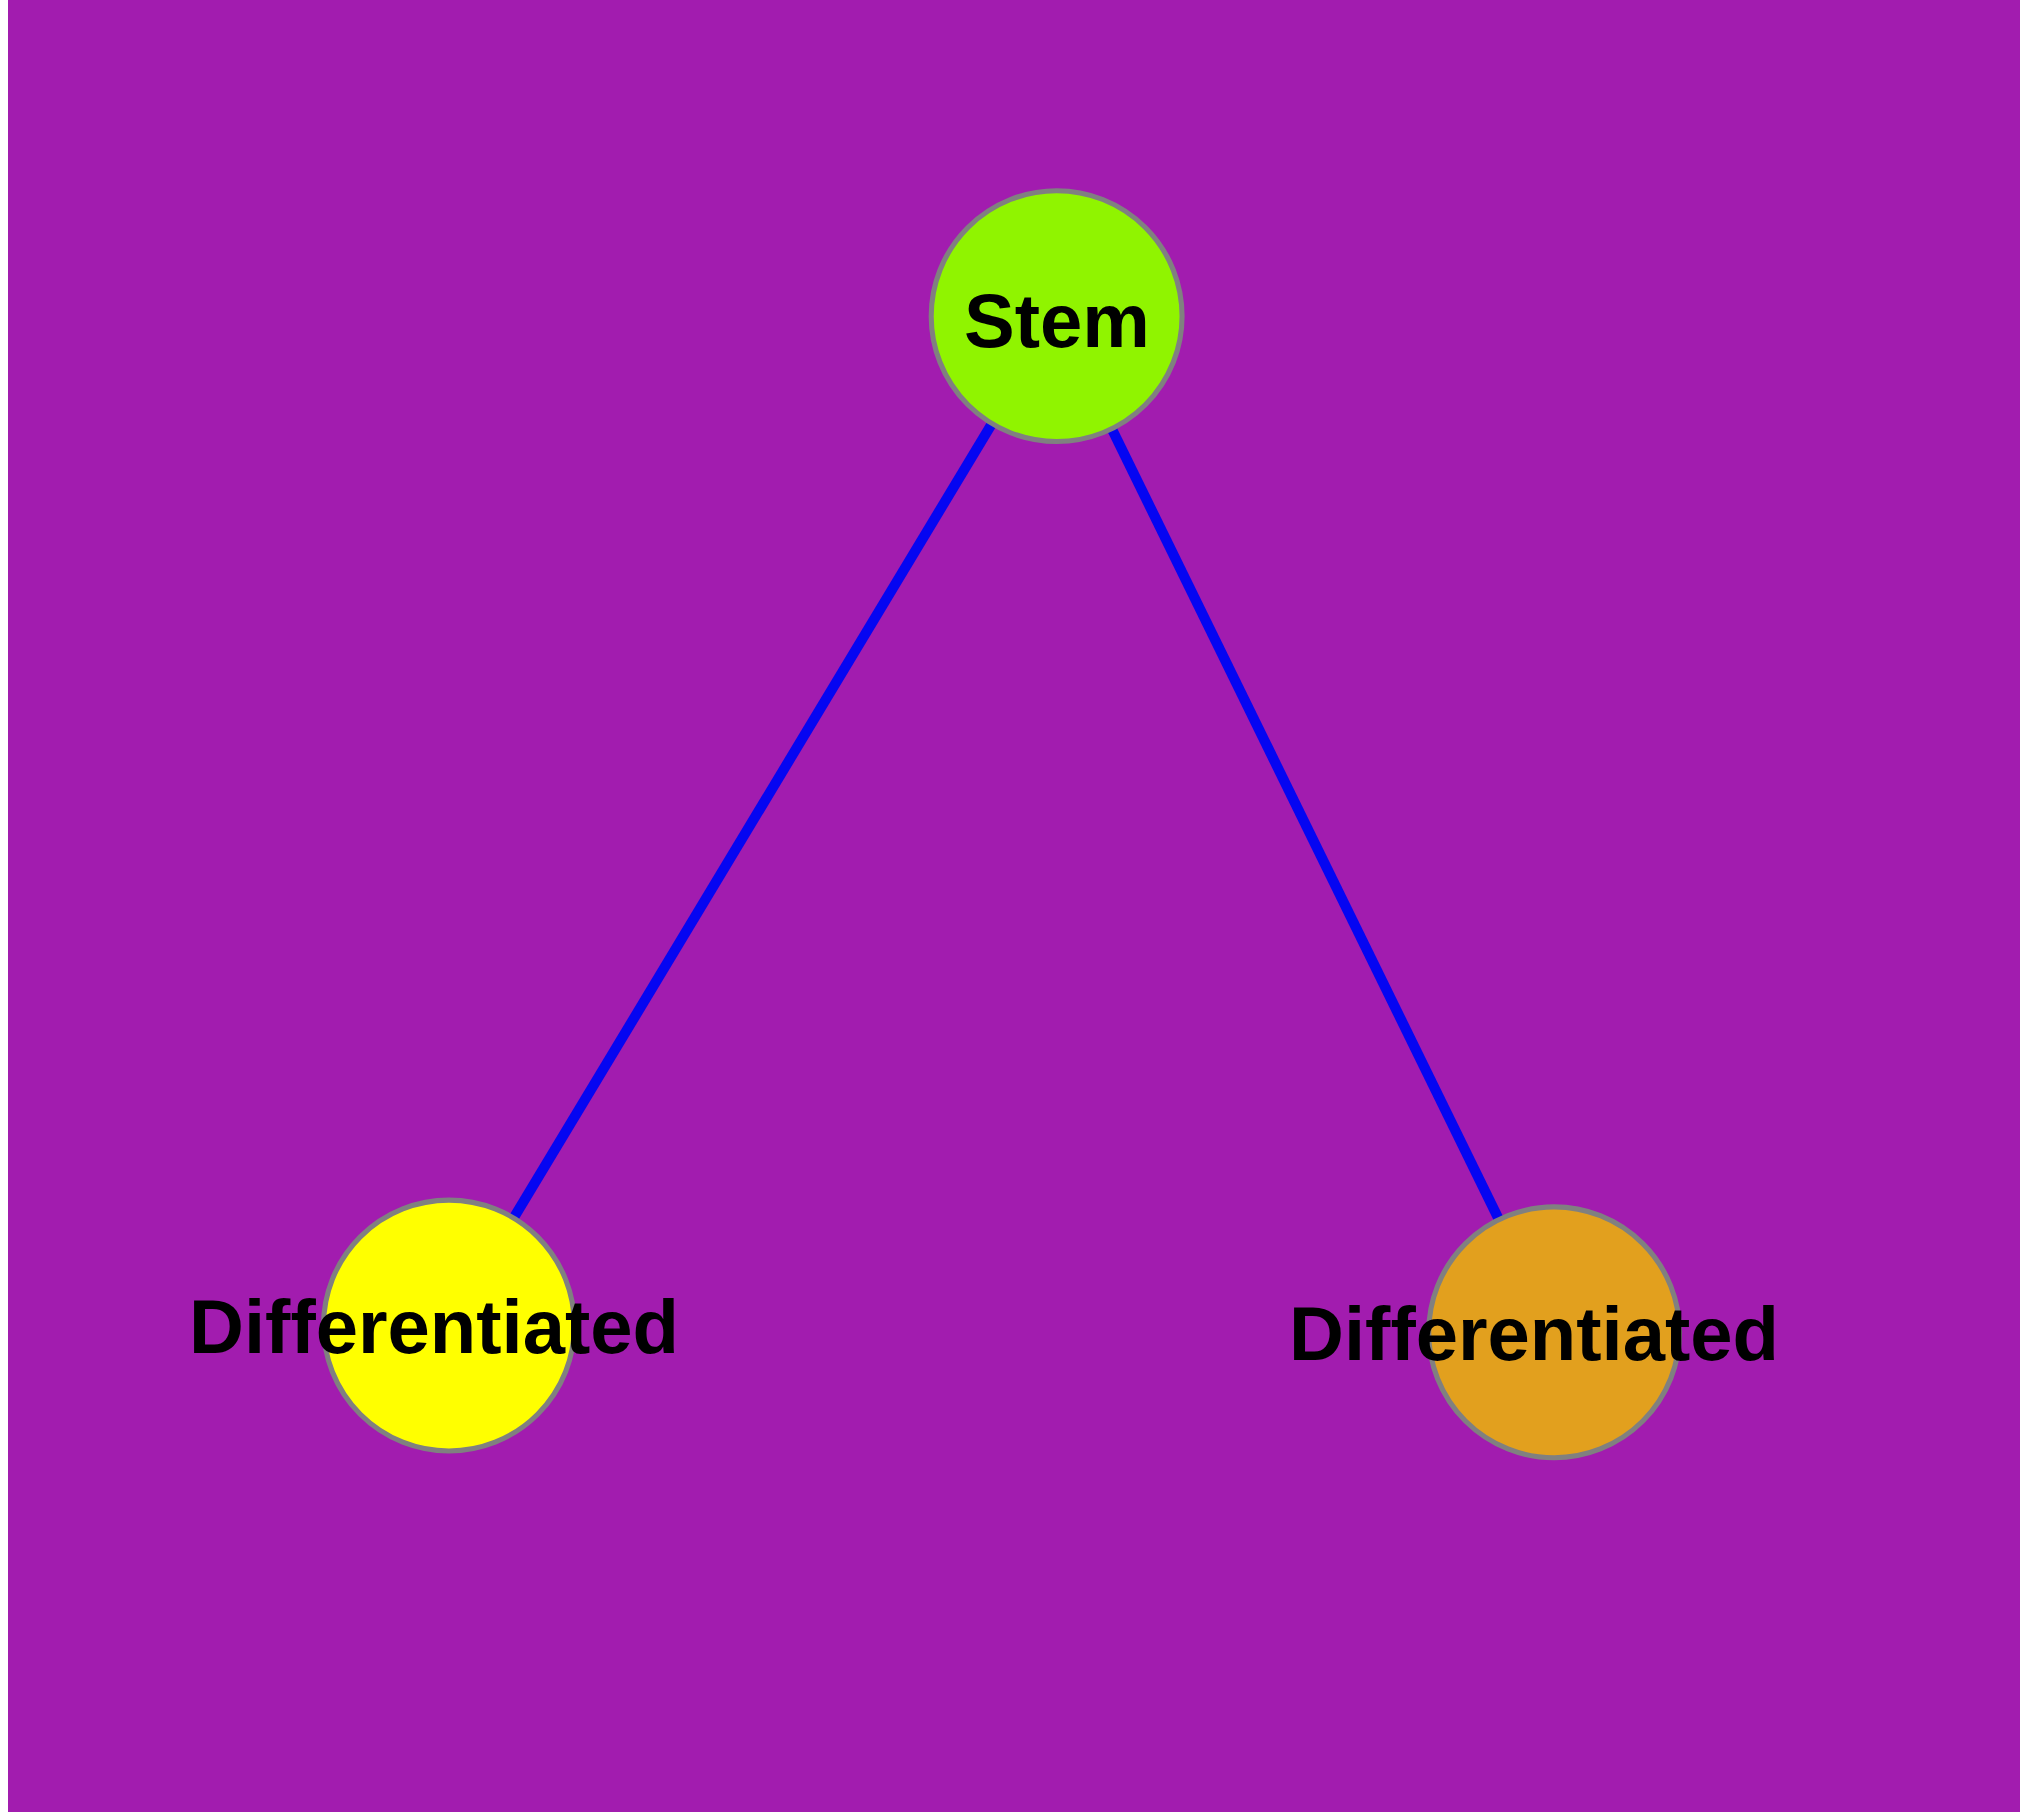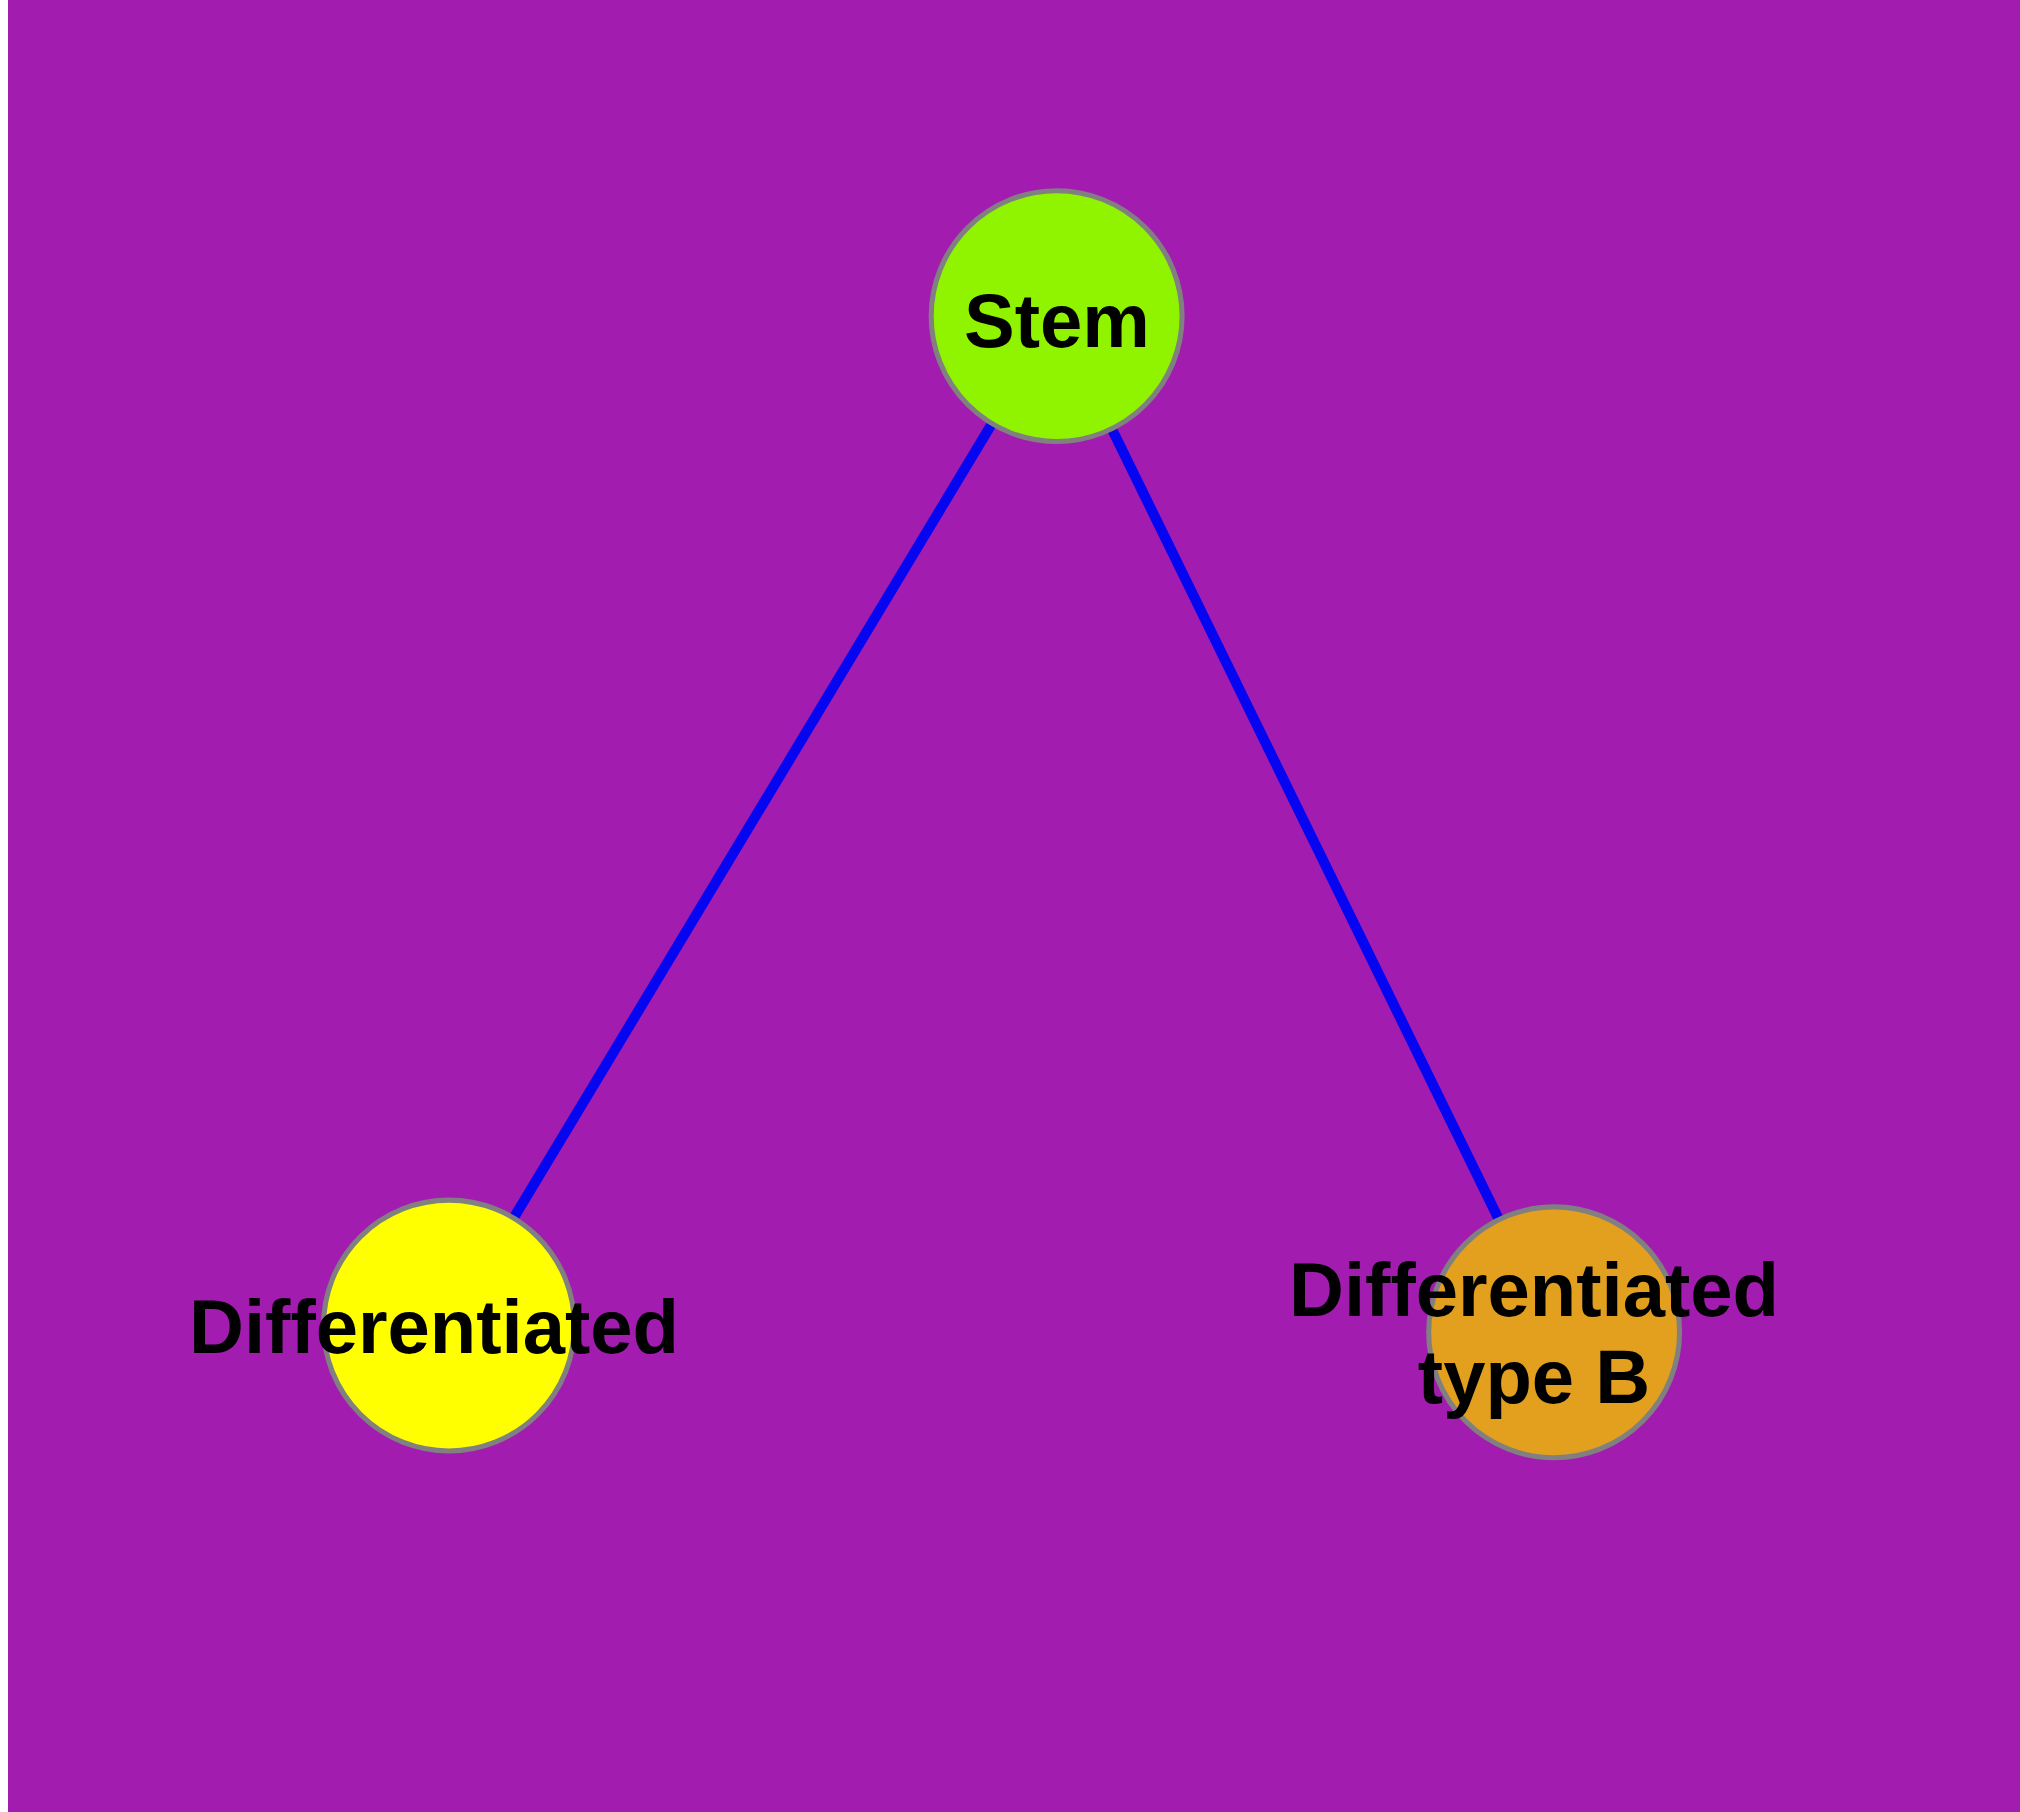--- a/index.html
+++ b/index.html
@@ -62,17 +62,16 @@
   <div class="node-label" style="left:1049px; top:320px;">
     <span class="label-line">Stem</span>
   </div>
 
   <div class="node-label" style="left:426px; top:1326px;">
     <span class="label-line">Differentiated</span>
   </div>
 
   <div class="node-label" style="left:1526px; top:1333px;">
     <span class="label-line">Differentiated</span>
-    <span class="label-line">type B</span>
   </div>
 
 </div>
 
 
 </body></html>

